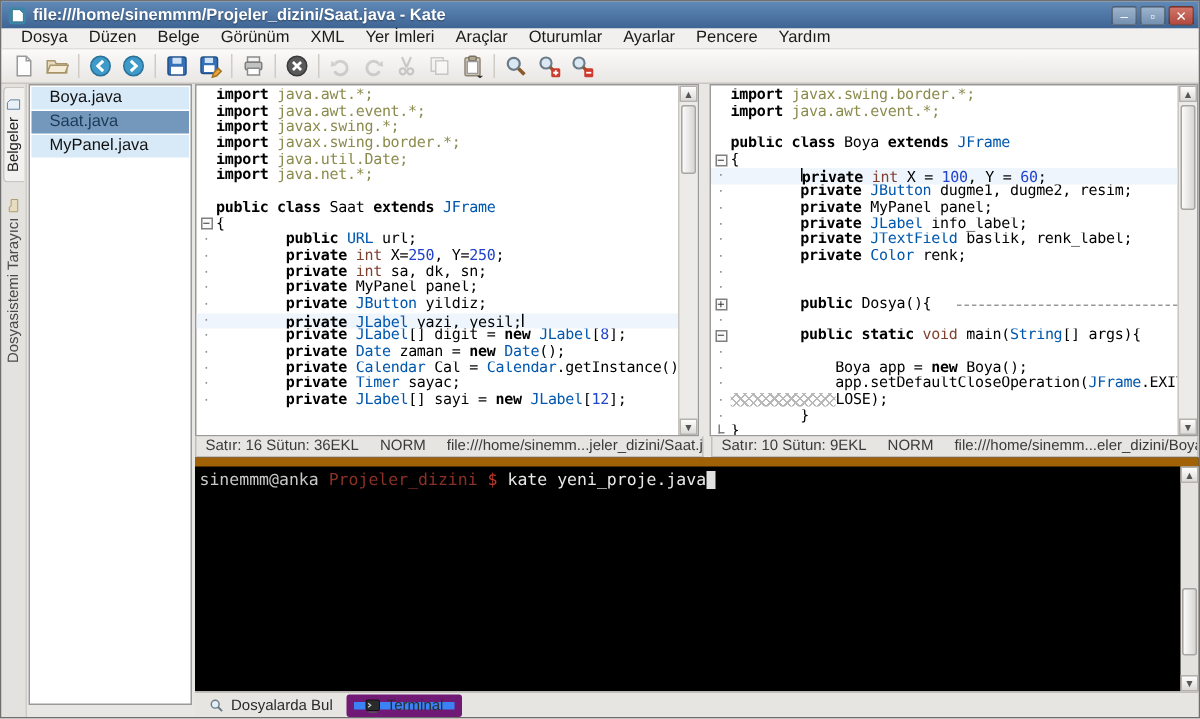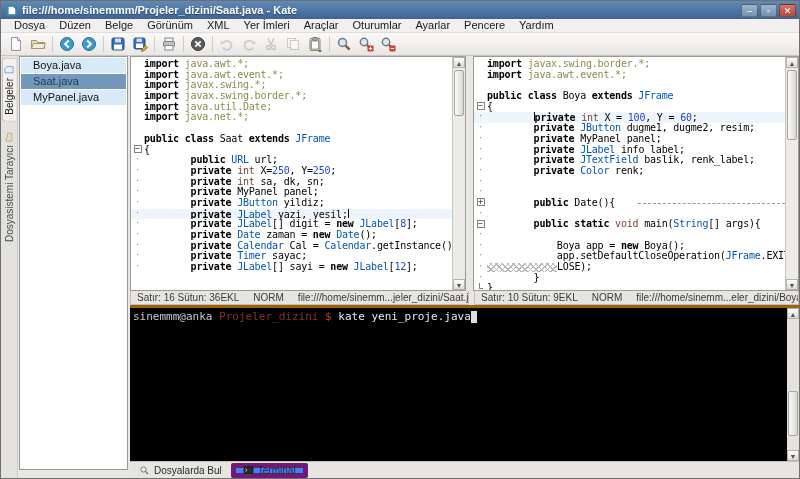--- a/index.html
+++ b/index.html
@@ -72,21 +72,21 @@
 
   
   .statusrow { height:14px; flex:0 0 14px; display:flex; gap:5px; }
   .statusbar { background:#E7E5E2; border:1px solid #C2BFBB; border-top:none; display:flex; align-items:center; font-size:10px; color:#3a3a3a; padding:0 6px; white-space:nowrap; overflow:hidden; }
   .statusbar .sleft { width:120px; }
   .statusbar .stag { margin-right:14px; }
   .statusbar.sb-l { width:339px; flex:0 0 339px; }
   .statusbar.sb-r { flex:1; }
 
   
-  .terminal { flex:1; background:#000; display:flex; min-height:0; border-top:3px solid #a16207; }
+  .terminal { flex:1; background:#000; display:flex; min-height:0; border-top:6px solid #a16207; }
   .termtext { flex:1; padding:2px 3px; font-family:"DejaVu Sans Mono", monospace; font-size:11px; line-height:13px; white-space:pre; overflow:hidden; }
   .t-user { color:#c8c8c8; }
   .t-dir { color:#8b3028; }
   .t-sym { color:#c0392b; }
   .t-cmd { color:#e8e8e8; }
   .t-cursor { display:inline-block; width:6px; height:12px; background:#e0e0e0; vertical-align:text-bottom; }
   .termscroll { width:12px; flex:0 0 12px; background:#E4E2DF; display:flex; flex-direction:column; }
 
   
   .bottomtabs { height:17px; flex:0 0 17px; background:#E7E5E2; border-top:1px solid #C2BFBB; display:flex; align-items:center; padding-left:2px; gap:2px; }
@@ -310,21 +310,21 @@
               <div class="code-line"><span class="gut"></span><span class="codetext"><span class="seg-kw">public class </span><span class="seg-txt">Boya </span><span class="seg-kw">extends </span><span class="seg-typ">JFrame</span></span></div>
               <div class="code-line"><span class="gut"><span class="foldbox">−</span></span><span class="codetext"><span class="seg-txt">{</span></span></div>
               <div class="code-line current"><span class="gut">·</span><span class="codetext"><span class="seg-txt">        </span><span class="caret"></span><span class="seg-kw">private </span><span class="seg-prim">int</span><span class="seg-txt"> X = </span><span class="seg-num">100</span><span class="seg-txt">, Y = </span><span class="seg-num">60</span><span class="seg-txt">;</span></span></div>
               <div class="code-line"><span class="gut">·</span><span class="codetext"><span class="seg-txt">        </span><span class="seg-kw">private </span><span class="seg-typ">JButton</span><span class="seg-txt"> dugme1, dugme2, resim;</span></span></div>
               <div class="code-line"><span class="gut">·</span><span class="codetext"><span class="seg-txt">        </span><span class="seg-kw">private </span><span class="seg-txt">MyPanel panel;</span></span></div>
               <div class="code-line"><span class="gut">·</span><span class="codetext"><span class="seg-txt">        </span><span class="seg-kw">private </span><span class="seg-typ">JLabel</span><span class="seg-txt"> info_label;</span></span></div>
               <div class="code-line"><span class="gut">·</span><span class="codetext"><span class="seg-txt">        </span><span class="seg-kw">private </span><span class="seg-typ">JTextField</span><span class="seg-txt"> baslik, renk_label;</span></span></div>
               <div class="code-line"><span class="gut">·</span><span class="codetext"><span class="seg-txt">        </span><span class="seg-kw">private </span><span class="seg-typ">Color</span><span class="seg-txt"> renk;</span></span></div>
               <div class="code-line"><span class="gut">·</span><span class="codetext"></span></div>
               <div class="code-line"><span class="gut">·</span><span class="codetext"></span></div>
-              <div class="code-line"><span class="gut"><span class="foldbox">+</span></span><span class="codetext"><span class="seg-txt">        </span><span class="seg-kw">public </span><span class="seg-txt">Date(){</span></span><span class="dashline"></span></div>
+              <div class="code-line"><span class="gut"><span class="foldbox">+</span></span><span class="codetext"><span class="seg-txt">        </span><span class="seg-kw">public </span><span class="seg-txt">Dosya(){</span></span><span class="dashline"></span></div>
               <div class="code-line"><span class="gut">·</span><span class="codetext"></span></div>
               <div class="code-line"><span class="gut"><span class="foldbox">−</span></span><span class="codetext"><span class="seg-txt">        </span><span class="seg-kw">public static </span><span class="seg-prim">void</span><span class="seg-txt"> main(</span><span class="seg-typ">String</span><span class="seg-txt">[] args){</span></span></div>
               <div class="code-line"><span class="gut">·</span><span class="codetext"></span></div>
               <div class="code-line"><span class="gut">·</span><span class="codetext"><span class="seg-txt">            Boya app = </span><span class="seg-kw">new </span><span class="seg-txt">Boya();</span></span></div>
               <div class="code-line"><span class="gut">·</span><span class="codetext"><span class="seg-txt">            app.setDefaultCloseOperation(</span><span class="seg-typ">JFrame</span><span class="seg-txt">.EXIT_ON_C</span></span></div>
               <div class="code-line"><span class="gut">·</span><span class="codetext"><span class="hatch"></span><span class="seg-txt">LOSE);</span></span></div>
               <div class="code-line"><span class="gut">·</span><span class="codetext"><span class="seg-txt">        }</span></span></div>
               <div class="code-line"><span class="gut"><span class="fold-end"></span></span><span class="codetext"><span class="seg-txt">}</span></span></div>
             </div>
           <div class="vscroll">

